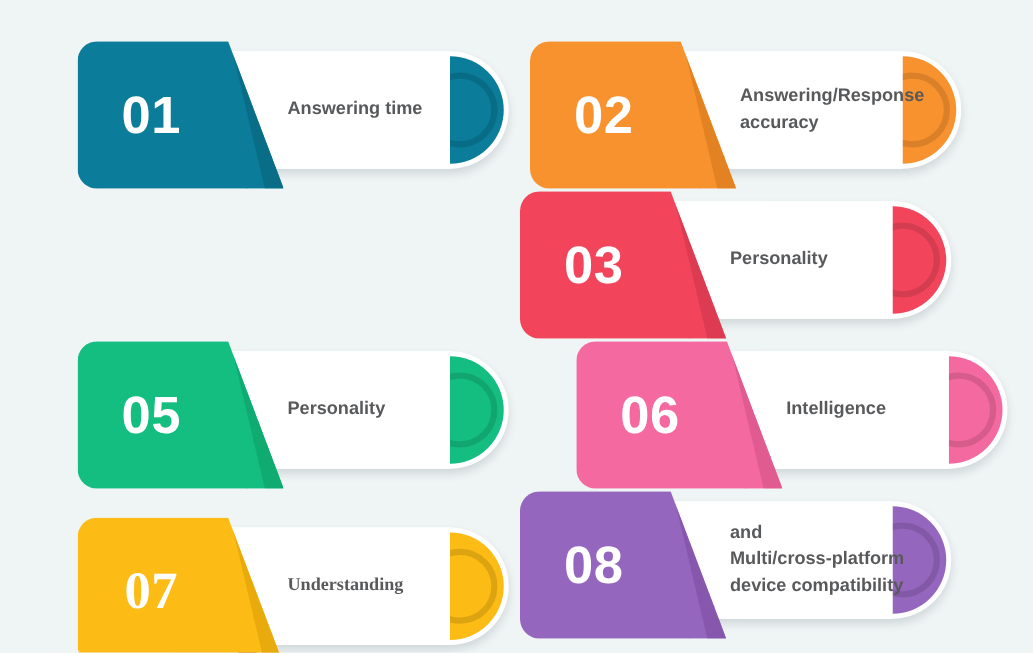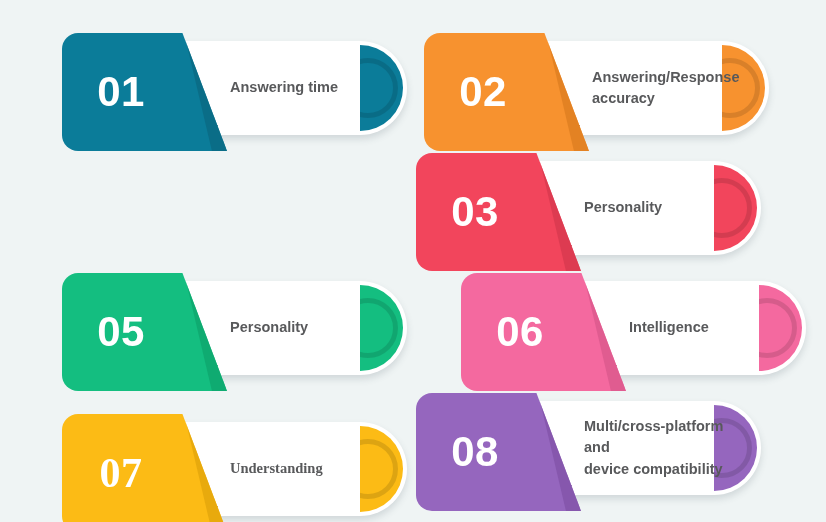--- a/index.html
+++ b/index.html
@@ -252,18 +252,18 @@
         <div class="cap-ring"></div>
       </div>
       <div class="panel-inner"></div>
       <div class="notch" style="background: rgb(107, 63, 145);"></div>
       <div class="ribbon">
         <div class="ribbon-fill" style="background: rgb(149, 102, 190);"></div>
         <div class="ribbon-fold" style="background: rgb(132, 85, 171);"></div>
       </div>
       <div class="num">08</div>
       <div class="label">
+        <span class="ln">and</span>
         <span class="ln">Multi/cross-platform</span>
-        <span class="ln">and</span>
         <span class="ln">device compatibility</span>
       </div>
     </div>
   </div>
 
 </body></html>

